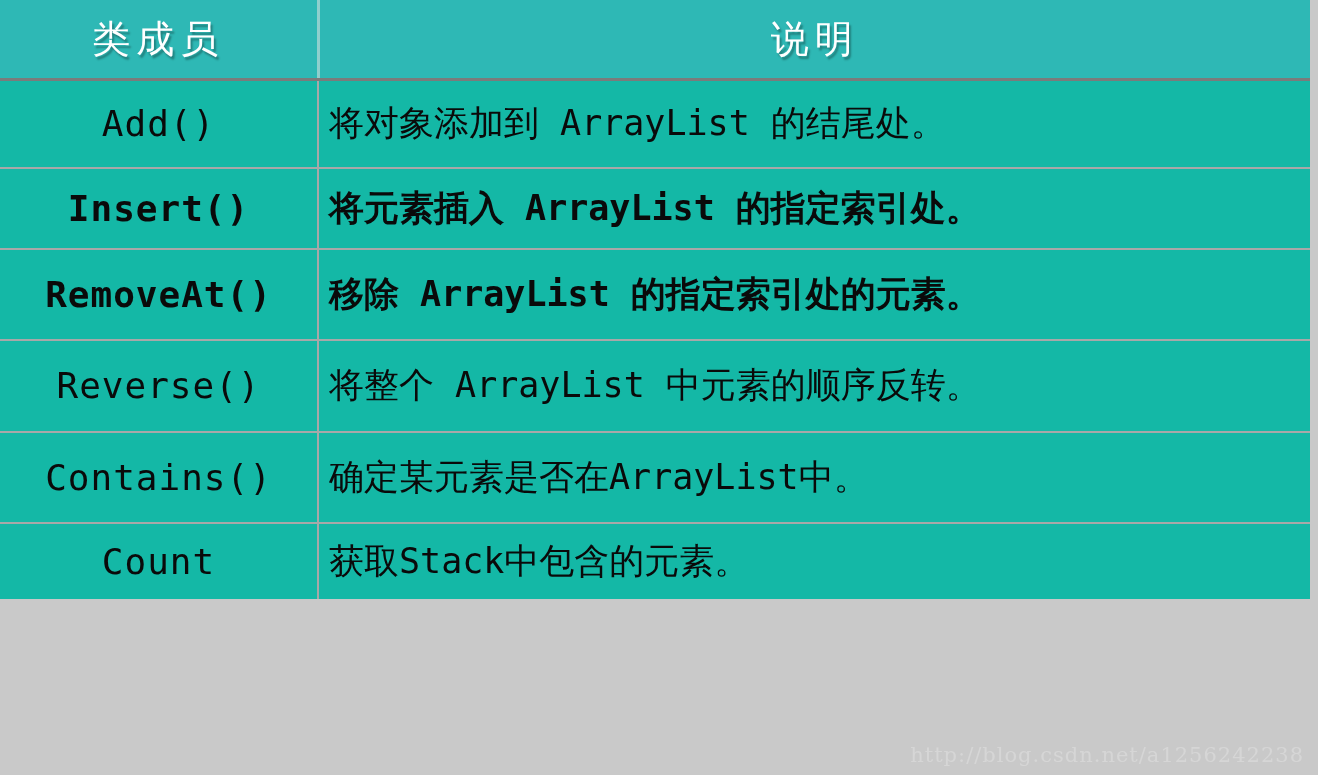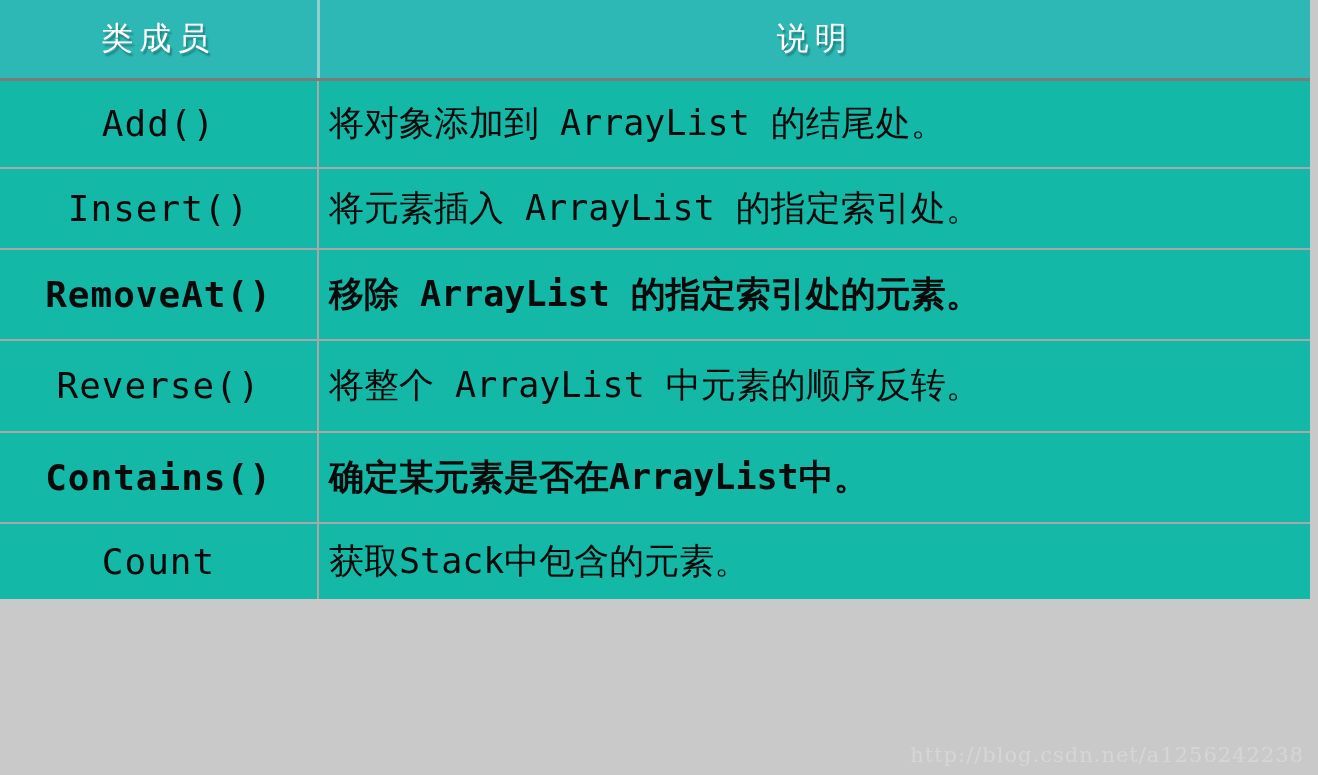--- a/index.html
+++ b/index.html
@@ -46,46 +46,46 @@
   thead th {
     background: #2eb8b5;
     color: #ffffff;
     height: 78px;
     padding: 0;
     margin: 0;
     text-align: center;
     vertical-align: middle;
     font-family: "DejaVu Serif", "Liberation Serif", serif;
     font-weight: normal;
-    font-size: 32px;
+    font-size: 38px;
     letter-spacing: 6px;
     text-shadow: 2px 3px 2px rgba(0,0,0,0.30);
     border-bottom: 3px solid #7b7b7b;
     border-right: 3px solid #8fcfcd;
   }
   thead th.last { border-right: none; }
 
   
   tbody td {
     background: #14b8a6;
     padding: 0;
     border-bottom: 2px solid #a8a8a8;
     border-right: 2px solid #a8a8a8;
     vertical-align: middle;
     color: #0a0a0a;
     overflow: hidden;
   }
   tbody td.desc { border-right: none; }
 
   tbody tr.r-add       td { height: 86px; }
-  tbody tr.r-insert    td { height: 79px; }
+  tbody tr.r-insert    td { height: 79px; font-weight: bold; }
   tbody tr.r-remove    td { height: 102px; }
   tbody tr.r-removeat  td { height: 89px; font-weight: bold; }
   tbody tr.r-reverse   td { height: 90px; }
-  tbody tr.r-contains  td { height: 89px; font-weight: bold; }
+  tbody tr.r-contains  td { height: 89px; }
   tbody tr.r-clear     td { height: 87px; }
   tbody tr.r-count     td { height: 75px; border-bottom: none; }
 
   .member-cell {
     text-align: center;
     font-family: "DejaVu Sans Mono", "Liberation Mono", monospace;
     font-size: 36px;
     letter-spacing: 1px;
     white-space: nowrap;
     line-height: 1.05;

